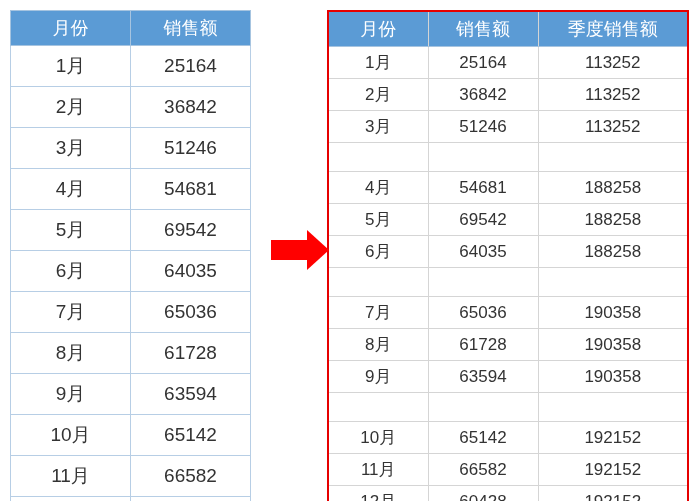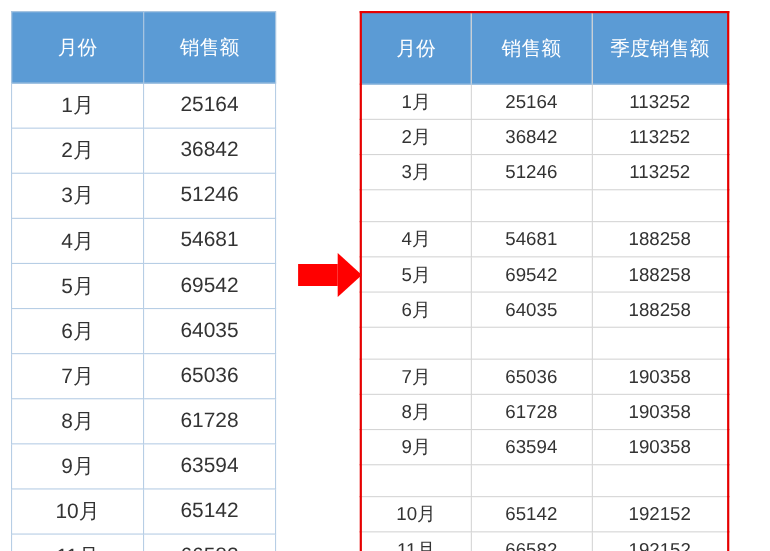--- a/index.html
+++ b/index.html
@@ -17,40 +17,40 @@
   .table-wrap { display: inline-block; }
   table {
     border-collapse: collapse;
     background: #fff;
   }
   th {
     background: #5b9bd5;
     color: #fff;
     font-weight: 400;
     font-size: 18px;
-    padding: 20px 0;
+    padding: 5px 0;
     text-align: center;
     border: 1px solid #a6c4e0;
   }
   td {
     font-size: 18px;
     color: #333;
     padding: 6px 0;
     text-align: center;
     border: 1px solid #b7cee5;
     height: 24px;
   }
   .left-table th, .left-table td { width: 120px; }
   .left-table td { font-size: 19px; padding: 7px 0; }
   .right-table { border: 2px solid #e60000; }
   .right-table th, .right-table td { border: 1px solid #d5d5d5; }
   .right-table th { border-bottom: 1px solid #a6c4e0; }
   .right-table .col-month { width: 100px; }
   .right-table .col-sales { width: 110px; }
-  .right-table .col-qsales { width: 124px; }
+  .right-table .col-qsales { width: 150px; }
   .right-table td { font-size: 17px; padding: 4px 0; }
   .arrow-wrap {
     display: flex;
     align-items: center;
     justify-content: center;
     height: 480px;
     width: 60px;
   }
   .arrow {
     position: relative;

